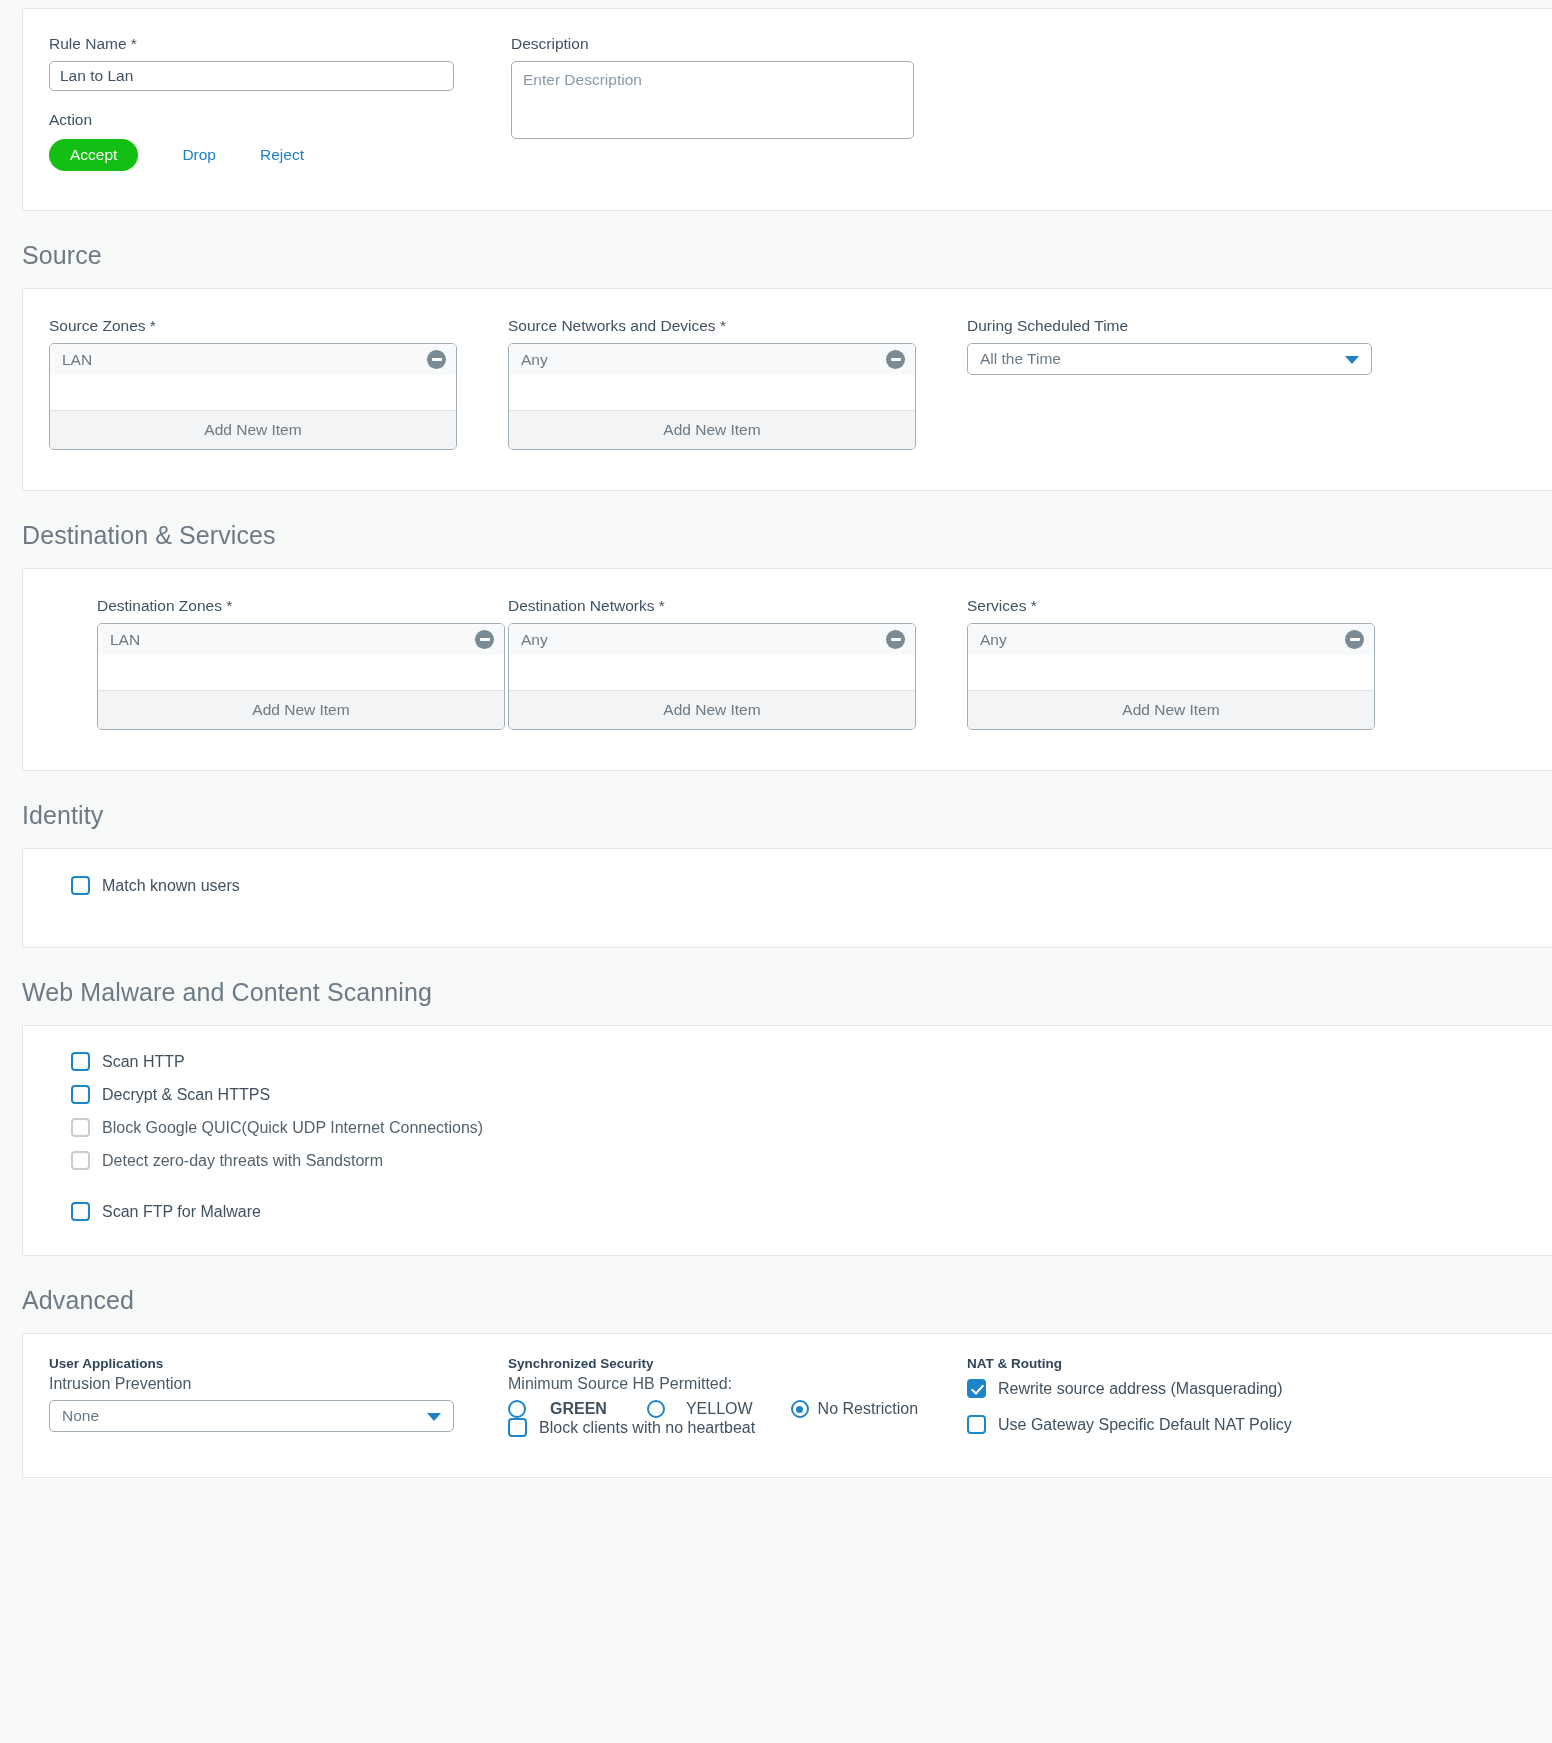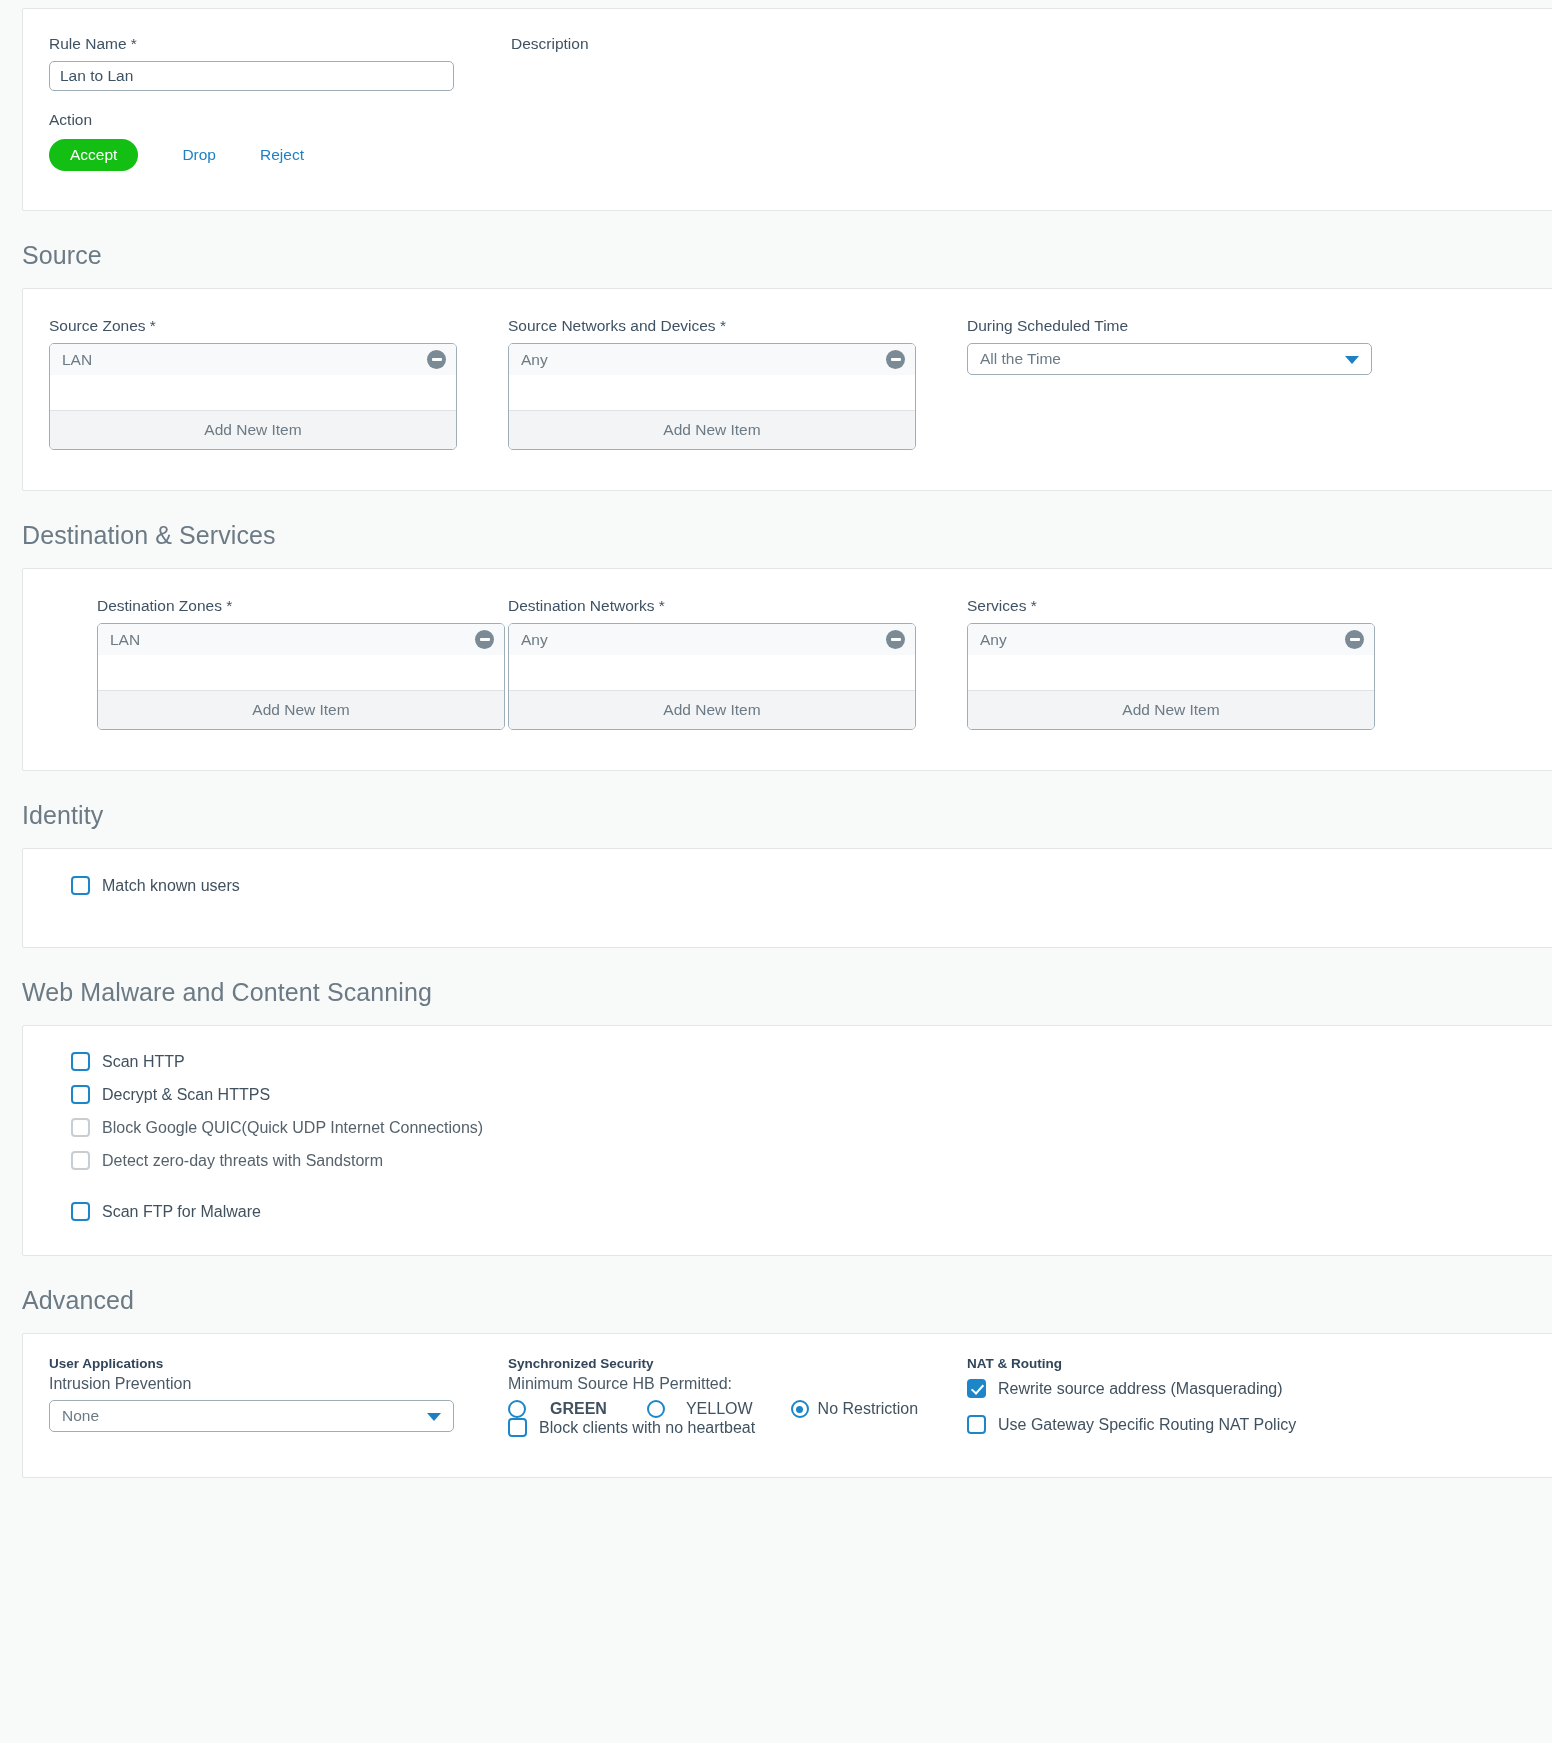--- a/index.html
+++ b/index.html
@@ -224,20 +224,21 @@
         <input class="txt-input" style="width: 405px;" value="Lan to Lan">
         <div class="fld-label" style="margin-top:20px;">Action</div>
         <div class="action-row">
           <button class="pill">Accept</button>
           <span class="link-act">Drop</span>
           <span class="link-act">Reject</span>
         </div>
       </div>
       <div style="width:460px; margin-left:30px;">
         <div class="fld-label">Description</div>
+        <textarea class="txt-area" placeholder="Enter Description" style=""></textarea>
       </div>
     </div>
   </div>
 
   <div class="band">
     <div class="section-title">Source</div>
   </div>
   <div class="panel" style="padding:28px 0 40px 0;">
     <div style="display:flex; padding-left:26px;">
 
@@ -403,20 +404,20 @@
       </div>
 
       <div style="width:459px;">
         <div class="grp-title">NAT &amp; Routing</div>
         <div class="cbrow" style="margin-top:8px;">
           <span class="cb checked"></span>
           <span class="cb-label">Rewrite source address (Masquerading)</span>
         </div>
         <div class="cbrow" style="margin-top:17px;">
           <span class="cb"></span>
-          <span class="cb-label">Use Gateway Specific Routing NAT Policy</span>
+          <span class="cb-label">Use Gateway Specific Default NAT Policy</span>
         </div>
       </div>
 
     </div>
   </div>
 
 </div>
 
 </body></html>

